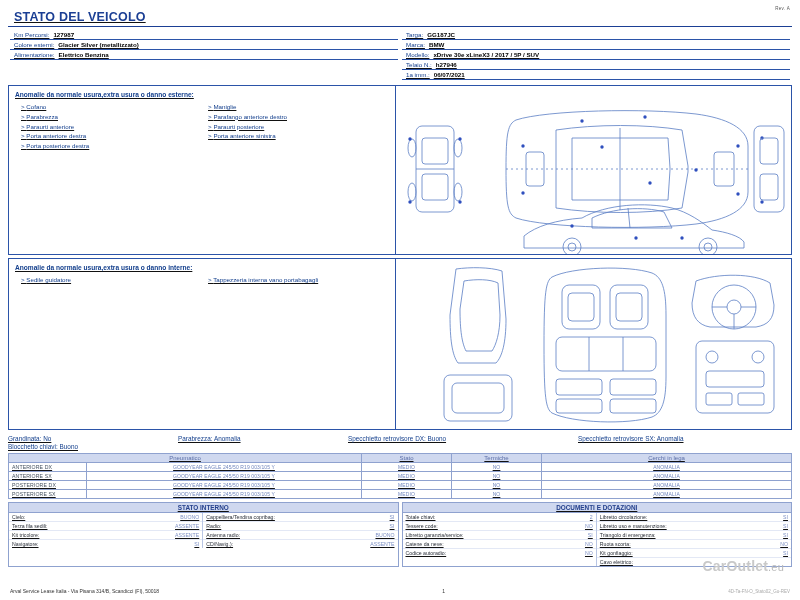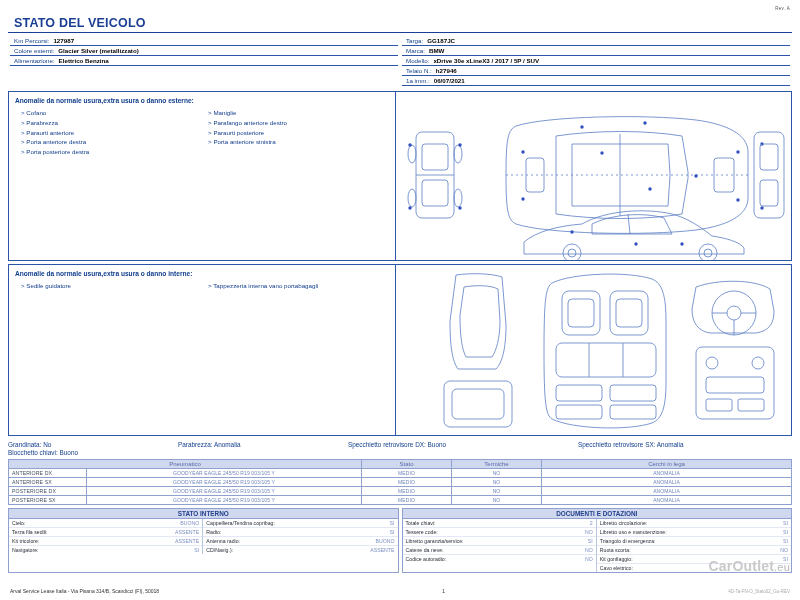--- a/index.html
+++ b/index.html
@@ -5,21 +5,21 @@
   * { box-sizing: border-box; }
   html, body { margin:0; padding:0; }
   body {
     width: 800px; height: 600px;
     background: #ffffff;
     font-family: "Liberation Sans", sans-serif;
     color: #111;
     position: relative;
     overflow: hidden;
   }
-  .page { position:absolute; inset:0; padding: 12px 8px; }
+  .page { position:absolute; inset:0; padding: 6px 8px; text-decoration: underline; }
 
   .rev { position:absolute; right:10px; top:6px; font-size:4.5px; color:#555; letter-spacing:.3px;}
 
   h1.title {
     color:#1b3f94; font-size:12.5px; font-weight:bold; letter-spacing:.2px;
     margin: 4px 0 2px 6px;
   }
   .rule { height:1px; background:#1b3f94; margin:1px 0 3px 0; }
 
   
@@ -88,21 +88,21 @@
   
   .footer {
     position:absolute; left:10px; right:10px; bottom:6px;
     display:flex; justify-content:space-between; align-items:center;
     font-size:5px; color:#333;
   }
   .footer .pg { color:#333; }
   .footer .right { color:#aaa; font-size:4.5px; }
 
   .watermark {
-    position:absolute; right:10px; bottom:26px;
+    position:absolute; right:16px; bottom:26px;
     font-size:14px; color:#c9c9c9; font-weight:bold; letter-spacing:.2px;text-align:center;
   }
   .watermark .eu { color:#b9b9b9; font-weight:normal; font-size:11px;}
 
   svg { display:block; }
 </style>
 </head>
 <body>
 
 <div class="page">

